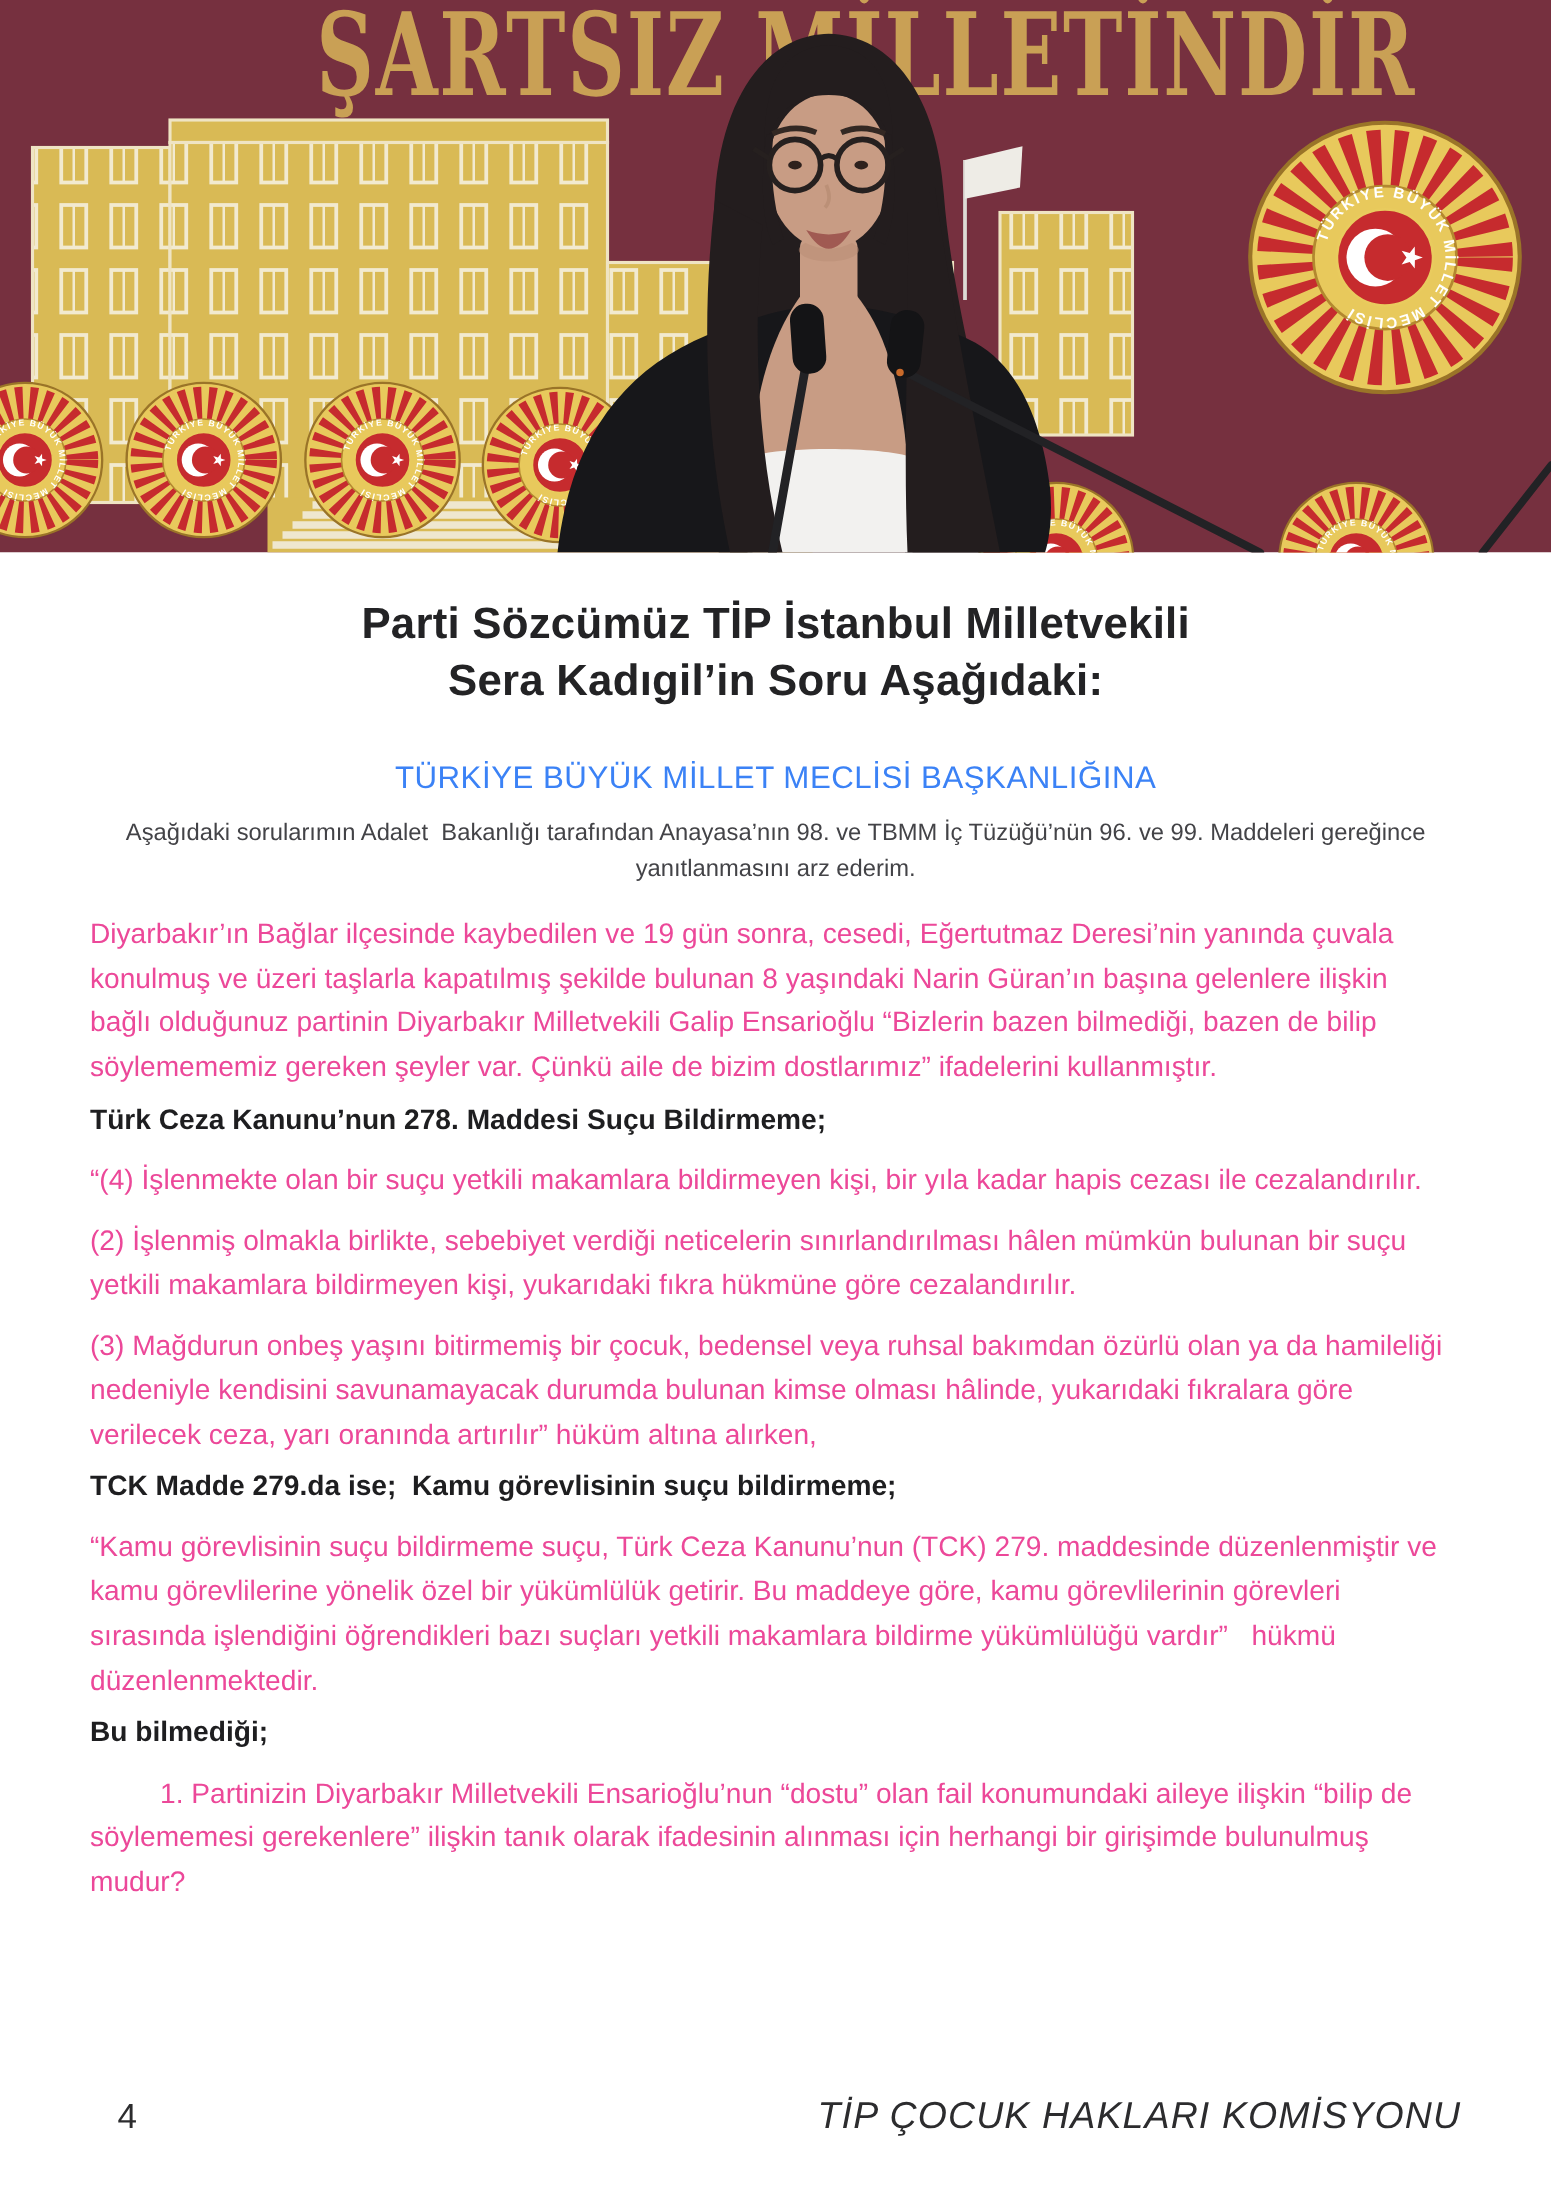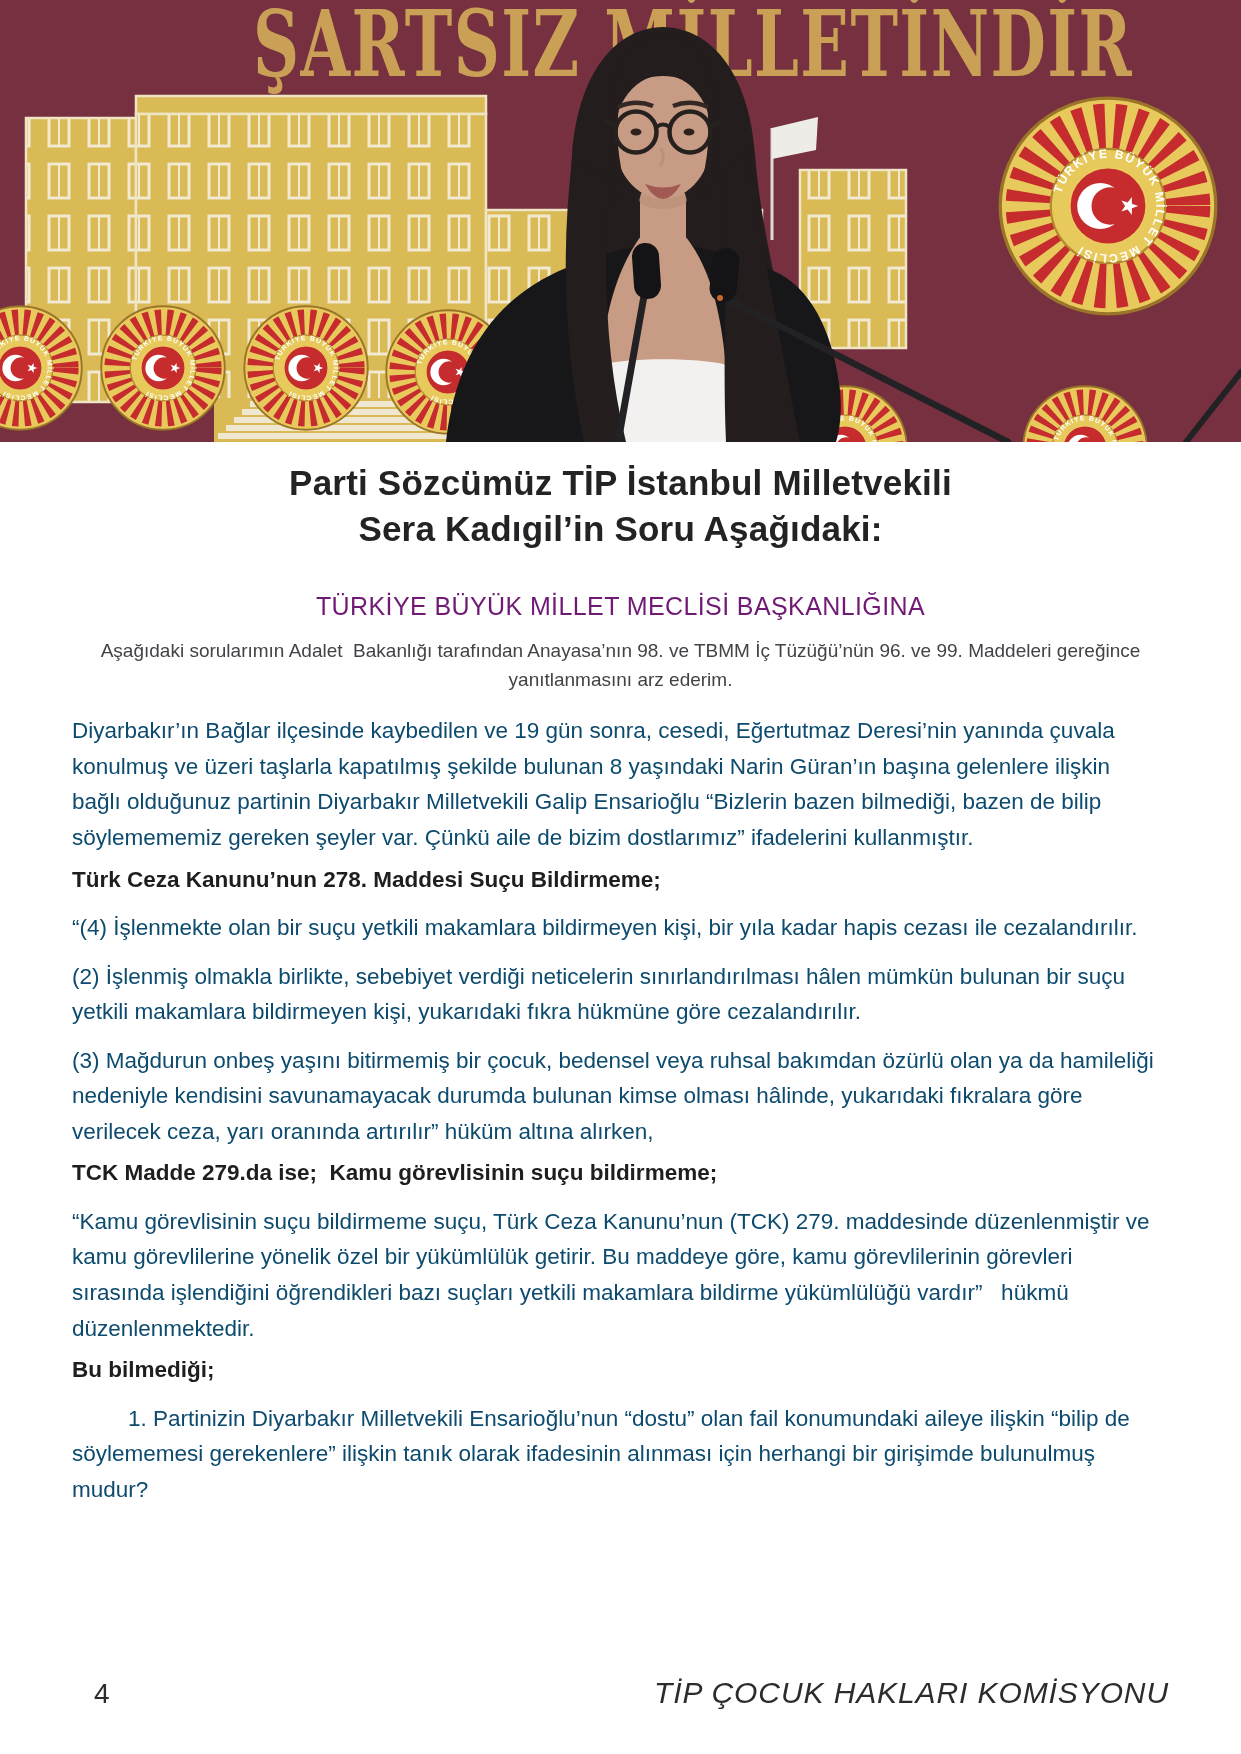--- a/index.html
+++ b/index.html
@@ -20,32 +20,32 @@
   .emb-red{fill:var(--c-emblem_red,#c62b2e);}
   .emb-ray{stroke:var(--c-emblem_red,#c62b2e);}
   .emb-text{fill:#ffffff;font-family:"Liberation Sans",sans-serif;font-weight:700;font-size:11px;letter-spacing:1.5px;}
   .hair{fill:var(--c-hair,#231d1e);}
   .skin{fill:var(--c-skin,#c89c84);}
   .blazer{fill:var(--c-blazer,#17171a);}
   .white-top{fill:var(--c-top_white,#f2f1ef);}
   .mic{fill:var(--c-mic,#141416);}
   .mic-rod{stroke:#222225;stroke-linecap:round;}
   
-  .content{padding:4px 72px 0 72px;}
+  .content{padding:20px 72px 0 72px;}
   .doc-title{
     text-align:center;font-weight:700;font-size:35px;line-height:1.32;
     color:#232325;margin:14px 0 0 0;letter-spacing:0.2px;
   }
   .salutation{
-    text-align:center;font-size:25px;color:#701a75;margin-top:40px;letter-spacing:0.4px;
+    text-align:center;font-size:25px;color:#3b82f6;margin-top:40px;letter-spacing:0.4px;
   }
   .intro{
     text-align:center;font-size:19px;color:#434347;line-height:1.5;margin-top:16px;
   }
-  .para{font-size:22.5px;color:#0c4a6e;line-height:1.58;margin:13px 0 0 0;}
+  .para{font-size:22.5px;color:#ec4899;line-height:1.58;margin:13px 0 0 0;}
   .para.bold{font-weight:700;color:#1e1e20;margin-top:6px;}
   .para.indent{text-indent:56px;}
   .page-footer{
     position:absolute;left:72px;right:72px;bottom:44px;
     display:flex;justify-content:space-between;align-items:baseline;color:#2c2c2e;
   }
   .page-num{font-size:28px;margin-left:22px;}
   .committee{font-size:30px;letter-spacing:0.9px;font-style:italic;}
 </style>
 </head>

